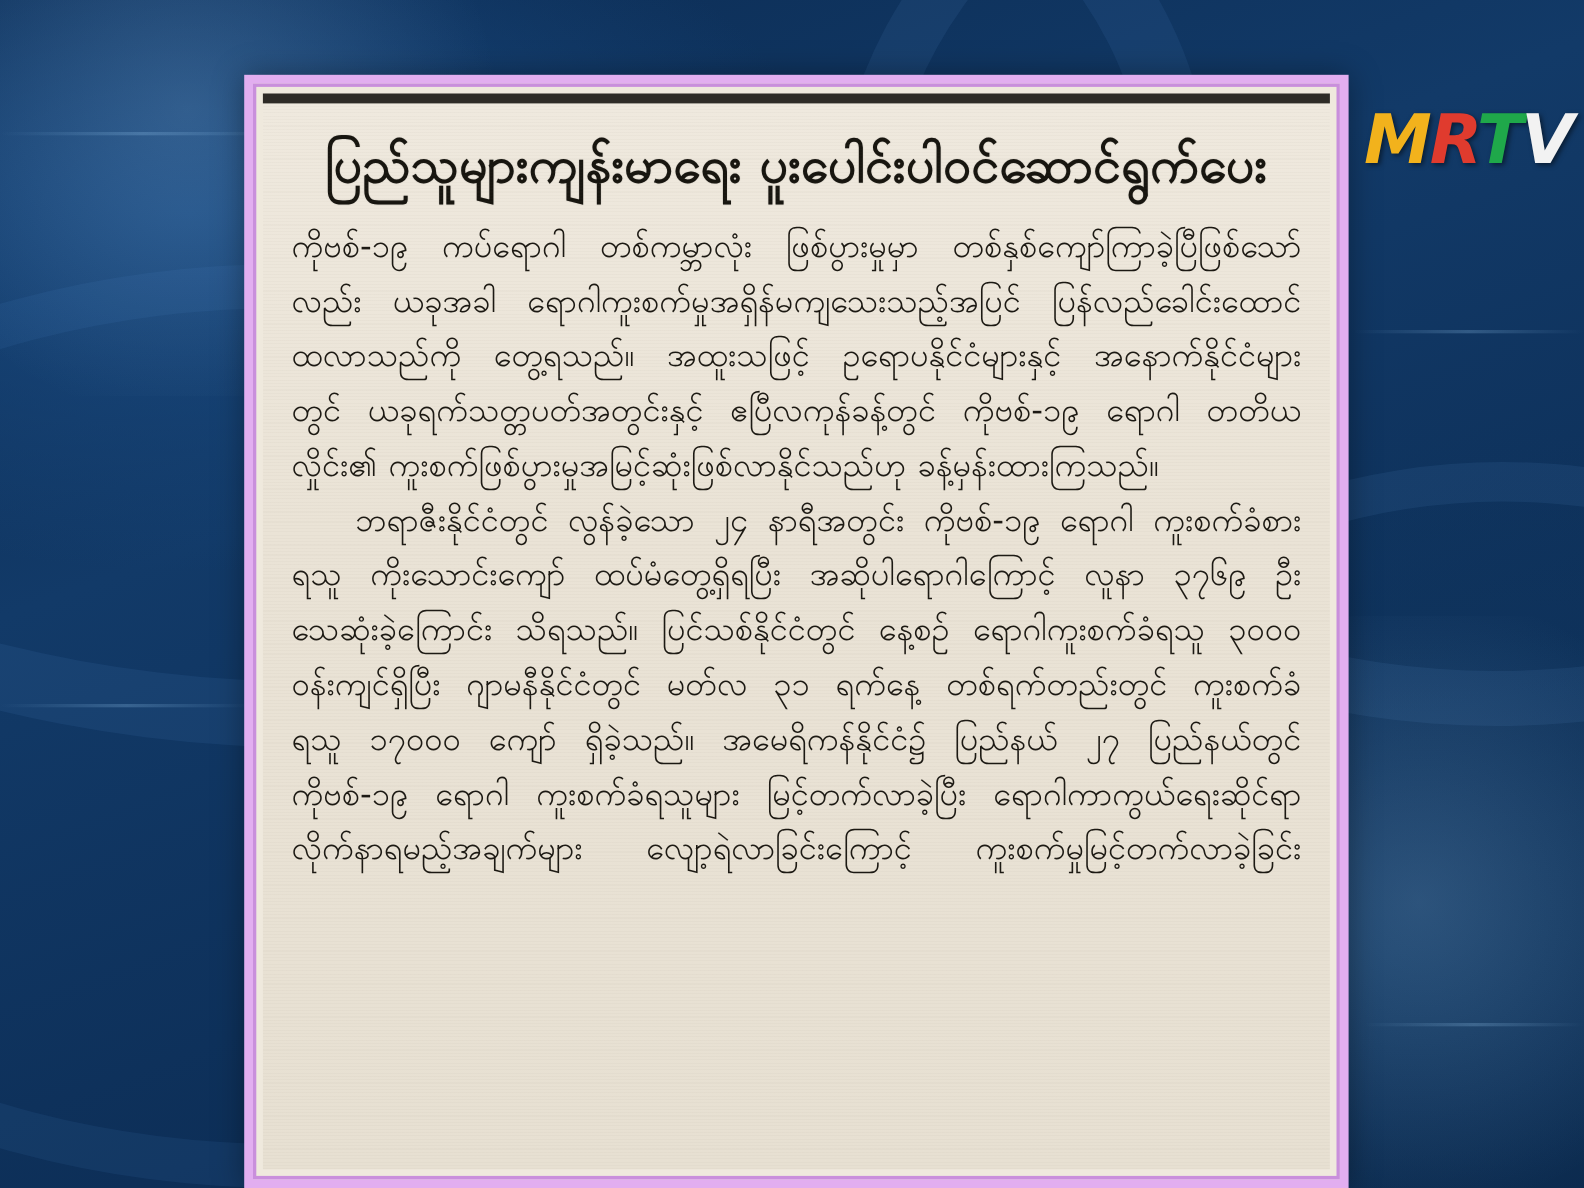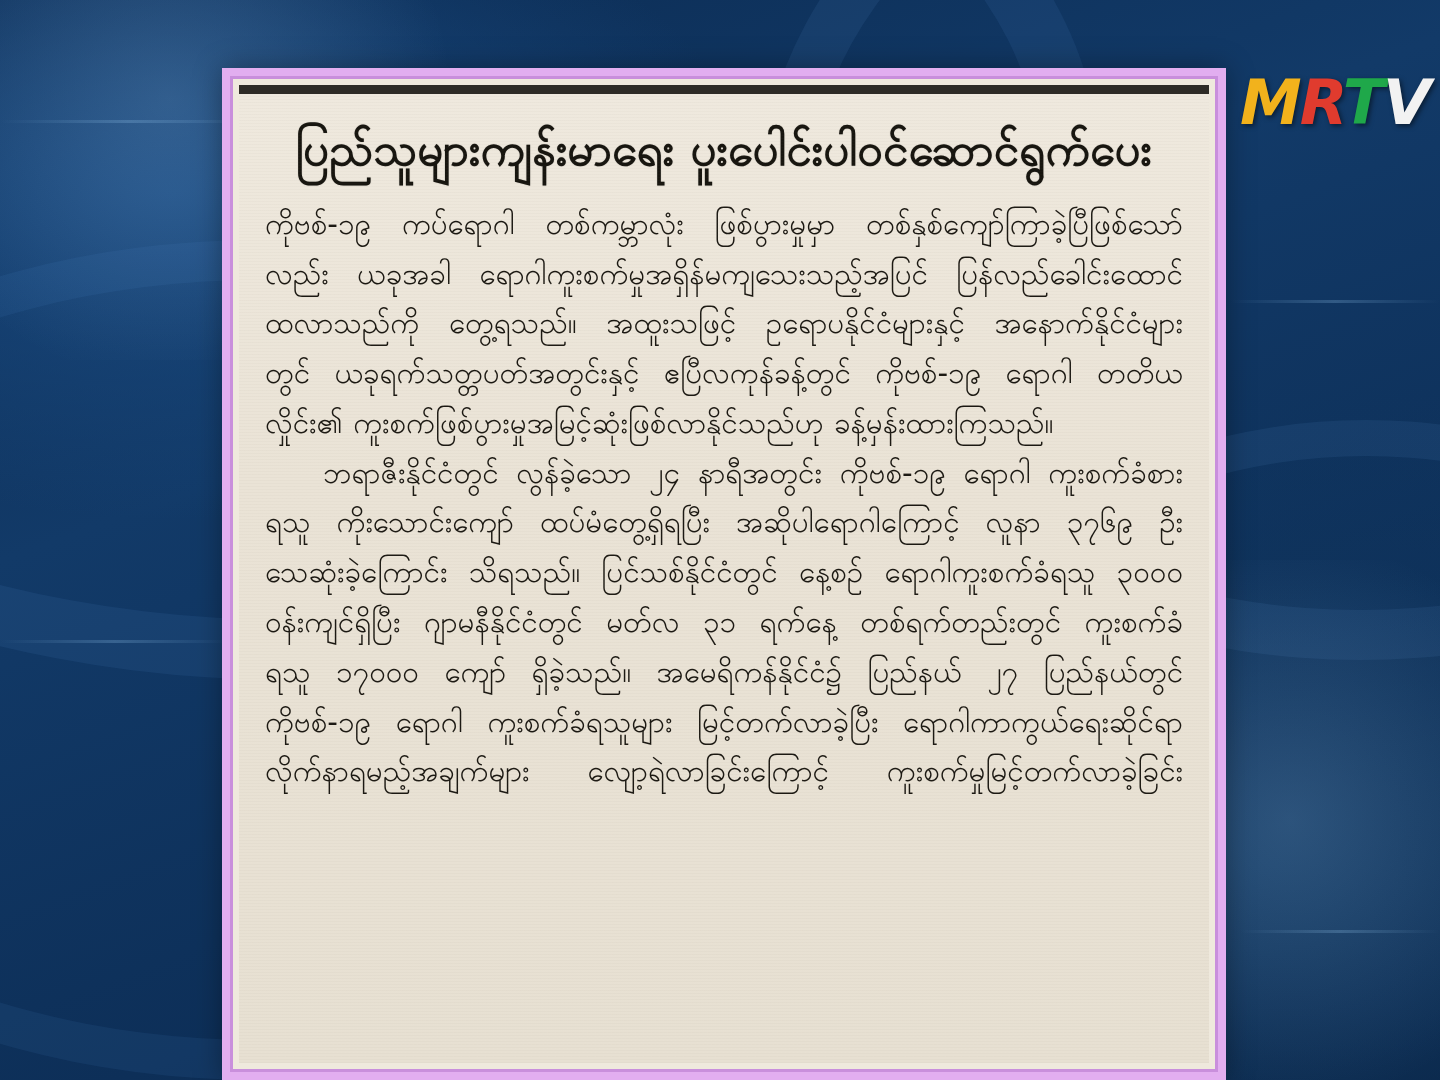--- a/index.html
+++ b/index.html
@@ -121,20 +121,21 @@
     user-select: none;
   }
   #logo-mrtv {
     font-family: "DejaVu Sans", "Liberation Sans", sans-serif;
     font-weight: bold;
     font-style: italic;
     font-size: 62px;
     line-height: 1;
     letter-spacing: -2px;
     text-shadow: 2px 2px 5px rgba(0,0,0,0.5);
+    margin-top: 24px;
   }
   #logo-mrtv .l-m { color: #f2b21c; }
   #logo-mrtv .l-r { color: #e03b2e; }
   #logo-mrtv .l-t { color: #1fa84a; }
   #logo-mrtv .l-v { color: #f2f2f2; }
   #logo-hd {
     margin-top: 2px;
     font-size: 33px;
     font-weight: bold;
     color: #f4f4f4;

